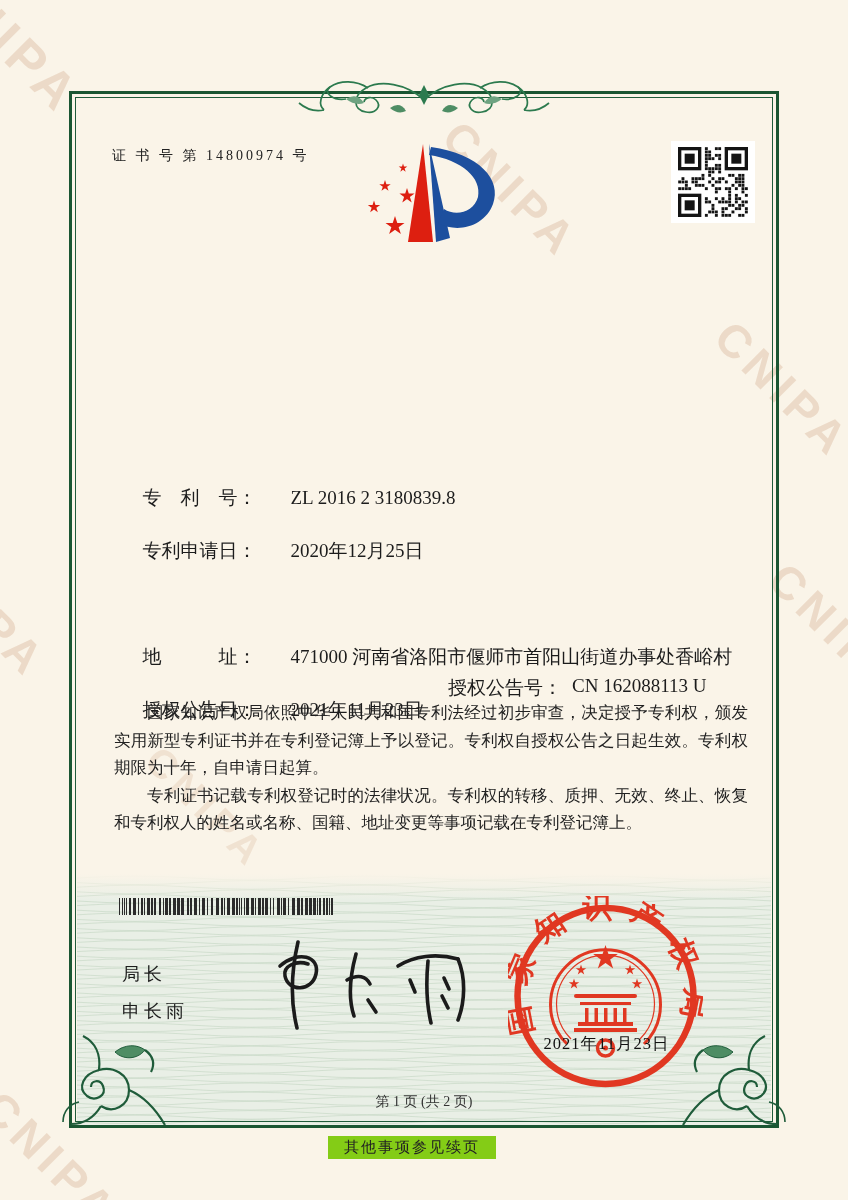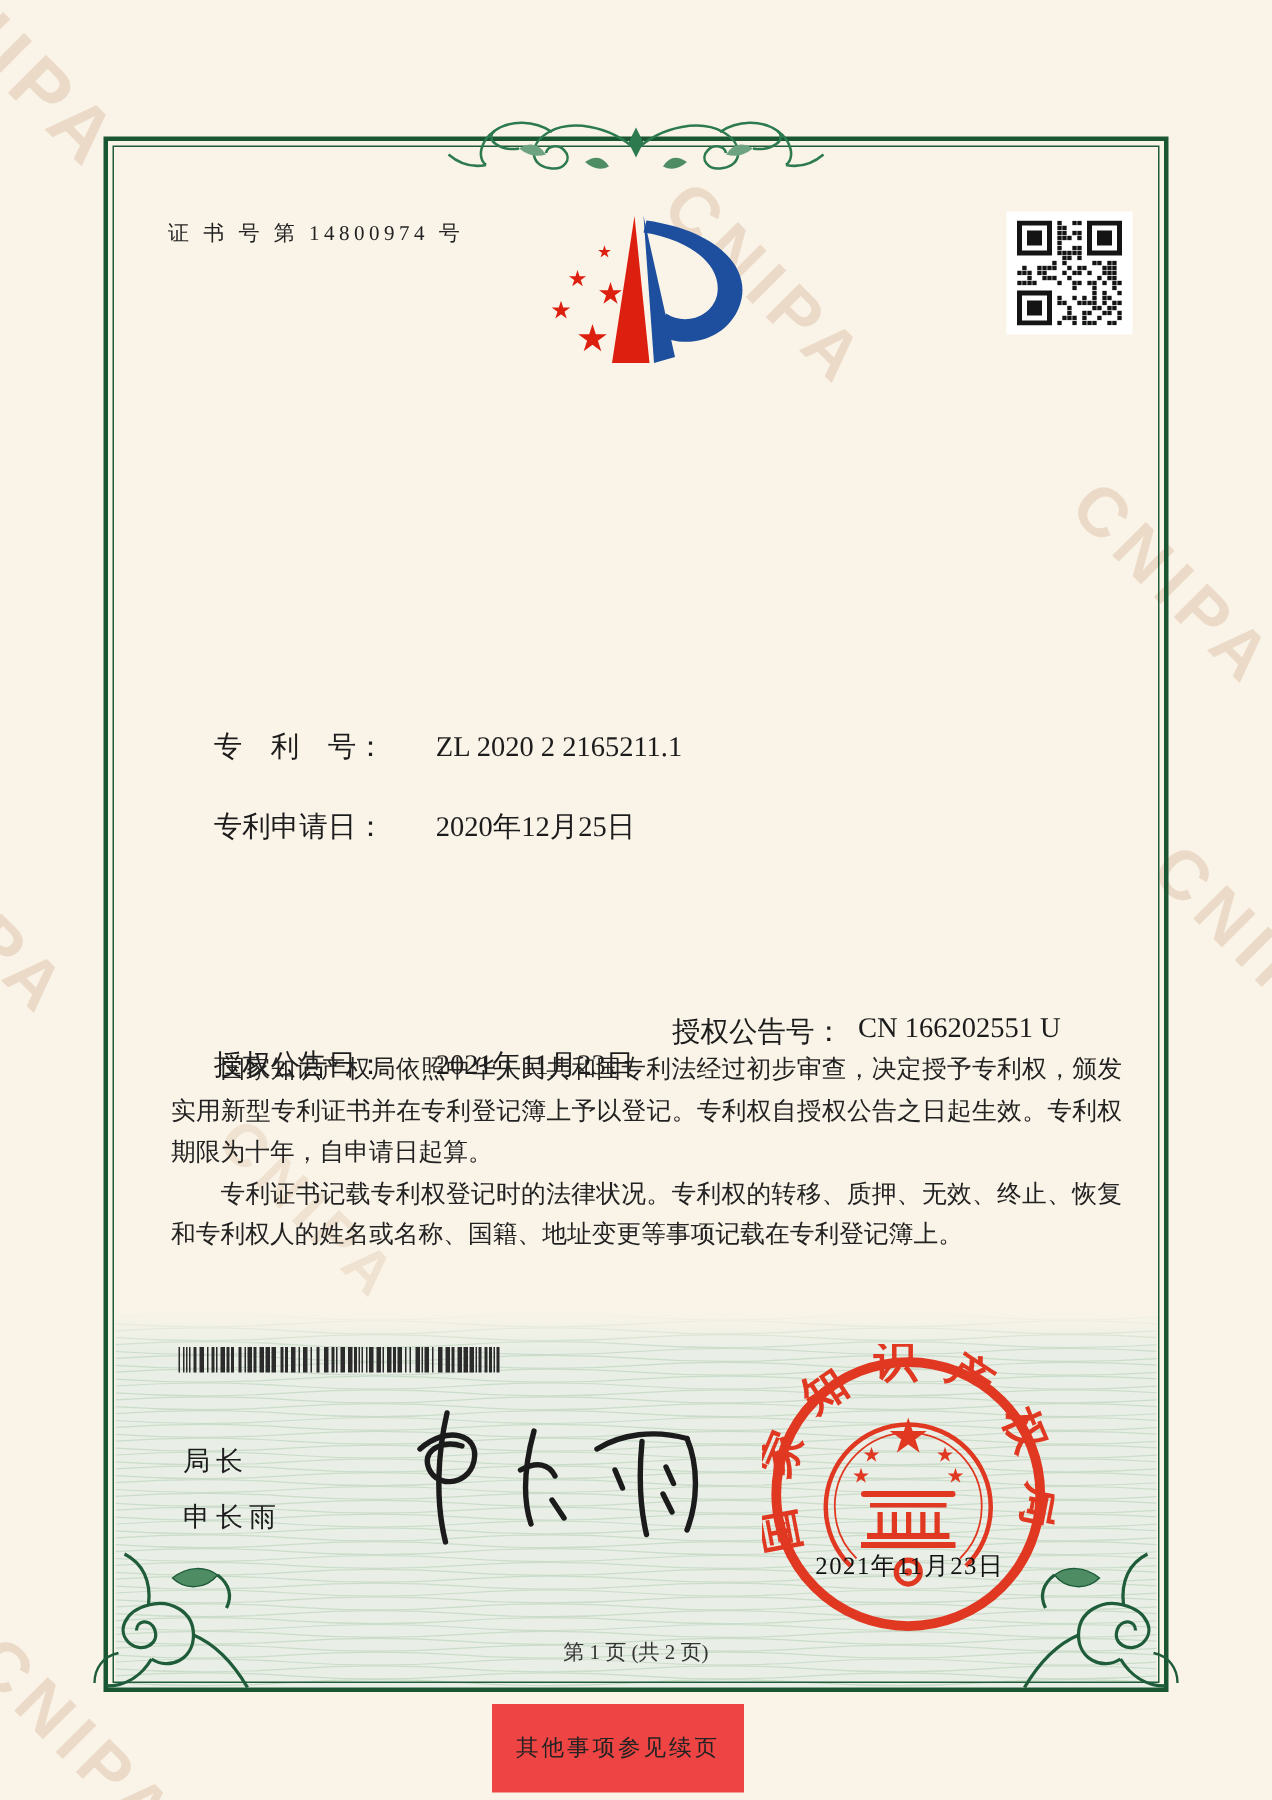--- a/index.html
+++ b/index.html
@@ -40,21 +40,21 @@
 
   .barcode{position:absolute;left:119px;top:898px;width:218px;height:17px;}
   .barcode i{position:absolute;top:0;bottom:0;background:#2b2b2b;}
   .signer-title{position:absolute;left:122px;top:962px;font-size:18px;letter-spacing:4px;color:#1c1c1c;}
   .signer-name{position:absolute;left:122px;top:999px;font-size:18px;letter-spacing:4px;color:#1c1c1c;}
   .signature{position:absolute;left:252px;top:926px;z-index:6;}
   .seal{position:absolute;left:508px;top:896px;z-index:6;mix-blend-mode:multiply;opacity:.96;}
   .seal-date{position:absolute;left:523px;top:1033px;width:167px;text-align:center;
       font-size:16.5px;color:#111;z-index:7;letter-spacing:1px;}
   .page-num{position:absolute;left:0;right:0;top:1093px;text-align:center;font-size:14px;color:#333;z-index:6;}
-  .note{position:absolute;left:328px;top:1136px;background:#ef4444;padding:20px 16px;
+  .note{position:absolute;left:328px;top:1136px;background:#84cc16;padding:2px 16px;
       font-size:15px;letter-spacing:2px;color:#222;z-index:6;}
 </style>
 </head>
 <body>
 
 <div class="page">
 
   <svg width="0" height="0" style="position:absolute" aria-hidden="true">
     <defs>
         <path id="star5" d="M0,-1 0.588,0.809 -0.951,-0.309 0.951,-0.309 -0.588,0.809 Z"></path>
@@ -302,29 +302,32 @@
           <rect x="50" y="3.3333333333333335" width="16.666666666666668" height="16.666666666666668" fill="#fff"></rect>
           <rect x="53.333333333333336" y="6.666666666666667" width="10" height="10" fill="#141414"></rect>
           <rect x="0" y="46.66666666666667" width="23.333333333333336" height="23.333333333333336" fill="#141414"></rect>
           <rect x="3.3333333333333335" y="50" width="16.666666666666668" height="16.666666666666668" fill="#fff"></rect>
           <rect x="6.666666666666667" y="53.333333333333336" width="10" height="10" fill="#141414"></rect>
         </svg>
     </div>
 
 
     <div class="row" style="top:463px">
-      <span class="lbl">专　利　号：</span><span class="val">ZL 2020 2 2165211.1</span>
+      <span class="lbl">专　利　号：</span><span class="val">ZL 2016 2 3180839.8</span>
     </div>
     <div class="row" style="top:516px">
       <span class="lbl">专利申请日：</span><span class="val">2020年12月25日</span>
+    </div>
+    <div class="row" style="top:622px">
+      <span class="lbl">地　　　址：</span><span class="val">471000 河南省洛阳市偃师市首阳山街道办事处香峪村</span>
     </div>
     <div class="row" style="top:675px">
       <span class="lbl">授权公告日：</span><span class="val">2021年11月23日</span>
       <span class="lbl2">授权公告号：</span>
-      <span class="val2">CN 166202551 U</span>
+      <span class="val2">CN 162088113 U</span>
     </div>
 
     <div class="body-text">
       <p>国家知识产权局依照中华人民共和国专利法经过初步审查，决定授予专利权，颁发实用新型专利证书并在专利登记簿上予以登记。专利权自授权公告之日起生效。专利权期限为十年，自申请日起算。</p>
       <p>专利证书记载专利权登记时的法律状况。专利权的转移、质押、无效、终止、恢复和专利权人的姓名或名称、国籍、地址变更等事项记载在专利登记簿上。</p>
     </div>
 
     <div class="barcode" id="barcode">
         <i style="left:0px;width:1px"></i>
         <i style="left:3px;width:1px"></i>

